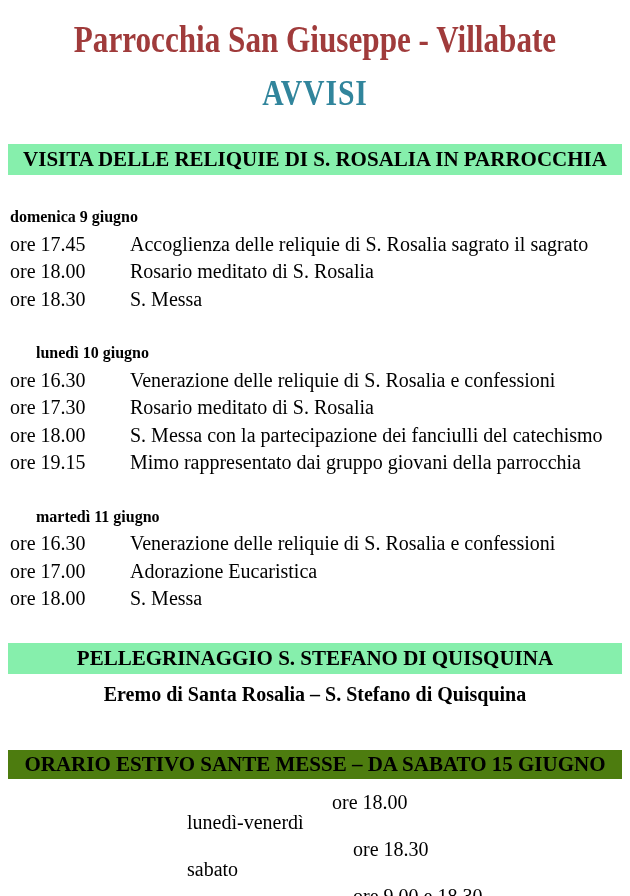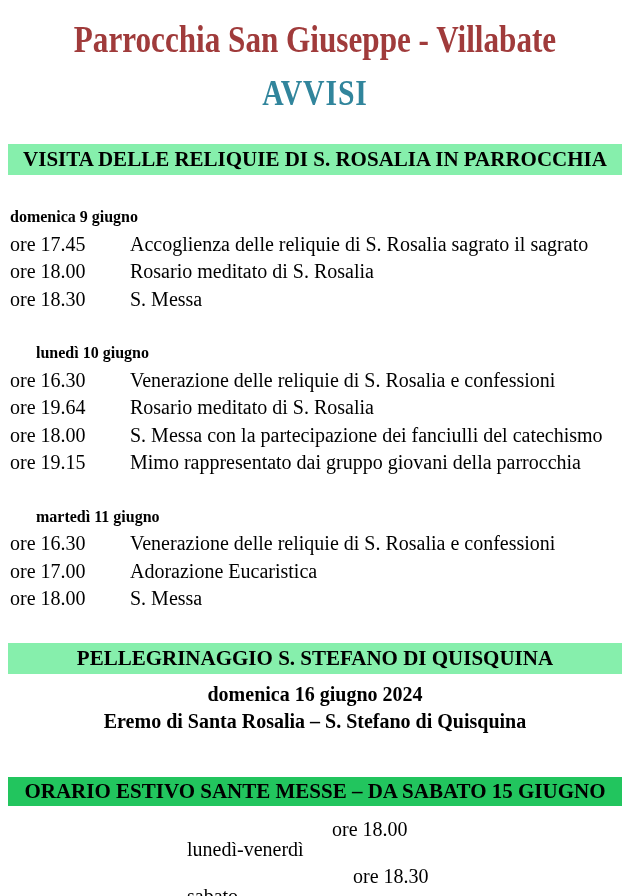--- a/index.html
+++ b/index.html
@@ -46,21 +46,21 @@
     text-align: center;
     font-weight: bold;
     font-size: 21px;
   }
   .banner-orange {
     background: #86efac;
     height: 31px;
     line-height: 31px;
   }
   .banner-green {
-    background: #22c55e;
+    background: #4d7c0f;
     height: 29px;
     line-height: 29px;
   }
   .banner-visita   { margin-top: 32px; }
   .banner-pellegr  { margin-top: 30px; }
   .banner-orario   { margin-top: 42px; }
 
   .day-header {
     padding-left: 10px;
     font-weight: bold;
@@ -131,21 +131,21 @@
     </div>
   </div>
 
   <div class="day-group">
     <div class="day-header gap">lunedì 10 giugno</div>
     <div class="event-row">
       <span class="event-time">ore 16.30</span>
       <span class="event-desc">Venerazione delle reliquie di S. Rosalia e confessioni</span>
     </div>
     <div class="event-row">
-      <span class="event-time">ore 19.64</span>
+      <span class="event-time">ore 17.30</span>
       <span class="event-desc">Rosario meditato di S. Rosalia</span>
     </div>
     <div class="event-row">
       <span class="event-time">ore 18.00</span>
       <span class="event-desc">S. Messa con la partecipazione dei fanciulli del catechismo</span>
     </div>
     <div class="event-row">
       <span class="event-time">ore 19.15</span>
       <span class="event-desc">Mimo rappresentato dai gruppo giovani della parrocchia</span>
     </div>
@@ -162,21 +162,20 @@
       <span class="event-desc">Adorazione Eucaristica</span>
     </div>
     <div class="event-row">
       <span class="event-time">ore 18.00</span>
       <span class="event-desc">S. Messa</span>
     </div>
   </div>
 
   <div class="banner banner-orange banner-pellegr">PELLEGRINAGGIO S. STEFANO DI QUISQUINA</div>
   <div class="center-block">
-    <div class="center-line">domenica 16 giugno 2024</div>
     <div class="center-line">Eremo di Santa Rosalia – S. Stefano di Quisquina</div>
   </div>
 
   <div class="banner banner-green banner-orario">ORARIO ESTIVO SANTE MESSE – DA SABATO 15 GIUGNO</div>
   <div class="mass-table">
     <div class="mass-row">
       <span class="mass-day">lunedì-venerdì</span>
       <span class="mass-time">ore 18.00</span>
     </div>
     <div class="mass-row bold">

